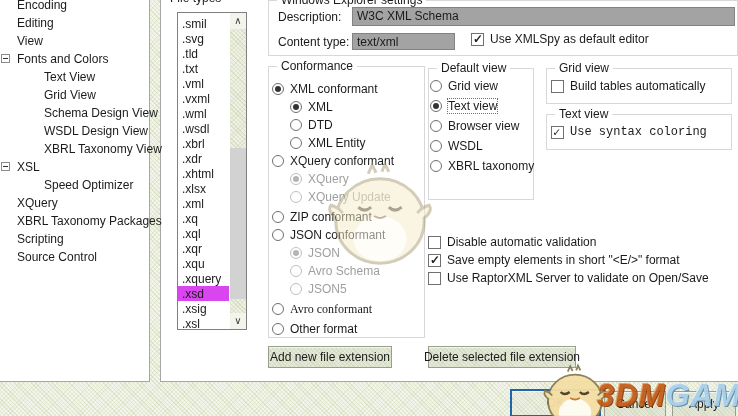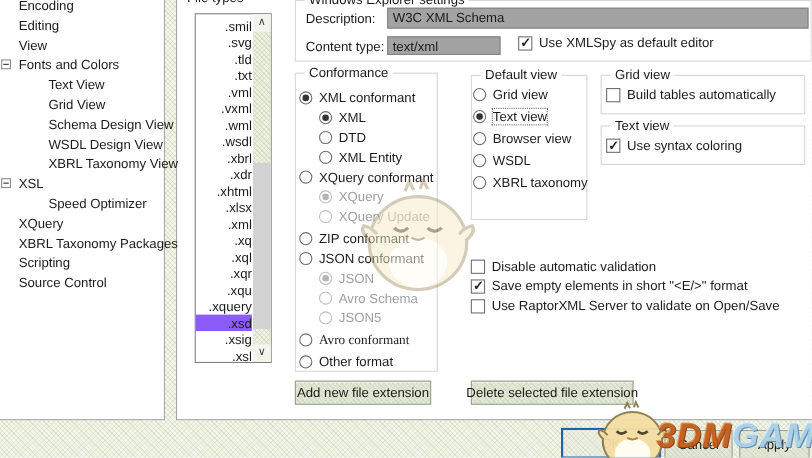--- a/index.html
+++ b/index.html
@@ -21,35 +21,35 @@
   .t-row{position:relative;height:18px;display:flex;align-items:center;cursor:default;}
   .t-row .t-label{margin-left:20px;white-space:nowrap;}
   .t-row.lvl1 .t-label{margin-left:47px;}
   .t-row .expbox{display:none;position:absolute;left:4px;top:4px;width:9px;height:9px;border:1px solid #8c8c8c;background:#fff;}
   .t-row.has-exp .expbox{display:block;}
   .expbox::after{content:"";position:absolute;left:1px;top:3px;width:5px;height:1px;background:#333;}
 
   
   #flist-box{position:absolute;left:177px;top:12px;width:70px;height:318px;background:#fff;border:1px solid #808080;z-index:2;}
   .f-rows{position:absolute;left:178px;top:16px;width:51px;z-index:3;}
-  .f-row{height:15px;display:flex;align-items:center;padding-left:4px;white-space:nowrap;justify-content:flex-end;}
-  .f-row.selected{background:#8b5cf6;}
+  .f-row{height:15px;display:flex;align-items:center;padding-left:4px;white-space:nowrap;}
+  .f-row.selected{background:#d946ef;}
   #flist-sb{position:absolute;left:230px;top:13px;width:16px;height:316px;z-index:3;background-color:#eef1e3;
     background-image:repeating-linear-gradient(45deg,rgba(158,180,120,.25) 0 1px,rgba(0,0,0,0) 1px 3px),
       repeating-linear-gradient(-45deg,rgba(190,205,160,.25) 0 1px,rgba(0,0,0,0) 1px 3px);}
   .sb-btn{position:absolute;left:0;width:16px;height:16px;background:#f3f5ec;color:#404040;font-size:10px;line-height:16px;text-align:center;}
   .sb-up{top:0;}
   .sb-down{bottom:0;}
   .sb-thumb{position:absolute;left:0;top:135px;width:16px;height:151px;background:#d2d2d2;}
 
   
   .grp{position:absolute;border:1px solid #d8d8d8;z-index:2;}
   .grp-l{position:absolute;top:-8px;left:8px;background:#fff;padding:0 4px;white-space:nowrap;z-index:2;}
   #grp-wes{left:268px;top:0;width:470px;height:56px;}
-  #grp-conf{left:268px;top:66px;width:130px;height:272px;}
+  #grp-conf{left:268px;top:66px;width:157px;height:272px;}
   #grp-dview{left:428px;top:68px;width:106px;height:132px;}
   #grp-gview{left:546px;top:68px;width:186px;height:36px;}
   #grp-tview{left:546px;top:114px;width:186px;height:36px;}
 
   .lbl{position:absolute;white-space:nowrap;z-index:2;text-align:center;}
   .inp{position:absolute;z-index:2;border:1px solid #838383;background:#a3a3a3;
     font-family:"Liberation Sans",sans-serif;font-size:12px;color:#1b1b1b;padding:1px 4px;}
   #desc-input{left:352px;top:7px;width:383px;height:19px;}
   #ct-input{left:352px;top:33px;width:103px;height:17px;}
 
@@ -342,21 +342,21 @@
   <span class="grp-l">Grid view</span>
 </div>
 <div class="chk-row" style="left:551px;top:79px;">
   <span class="cb"></span>
   <span>Build tables automatically</span>
 </div>
 
 <div class="grp" id="grp-tview">
   <span class="grp-l">Text view</span>
 </div>
-<div class="chk-row checked" style="left:551px;top:125px;">
+<div class="chk-row checked" style="left:551px;top:125px;font-family:Liberation Mono, monospace;">
   <span class="cb"></span>
   <span>Use syntax coloring</span>
 </div>
 
 <div class="v-rows">
     <div class="vrow">
     <span class="cb"></span>
     <span>Disable automatic validation</span>
   </div>
     <div class="vrow checked">

